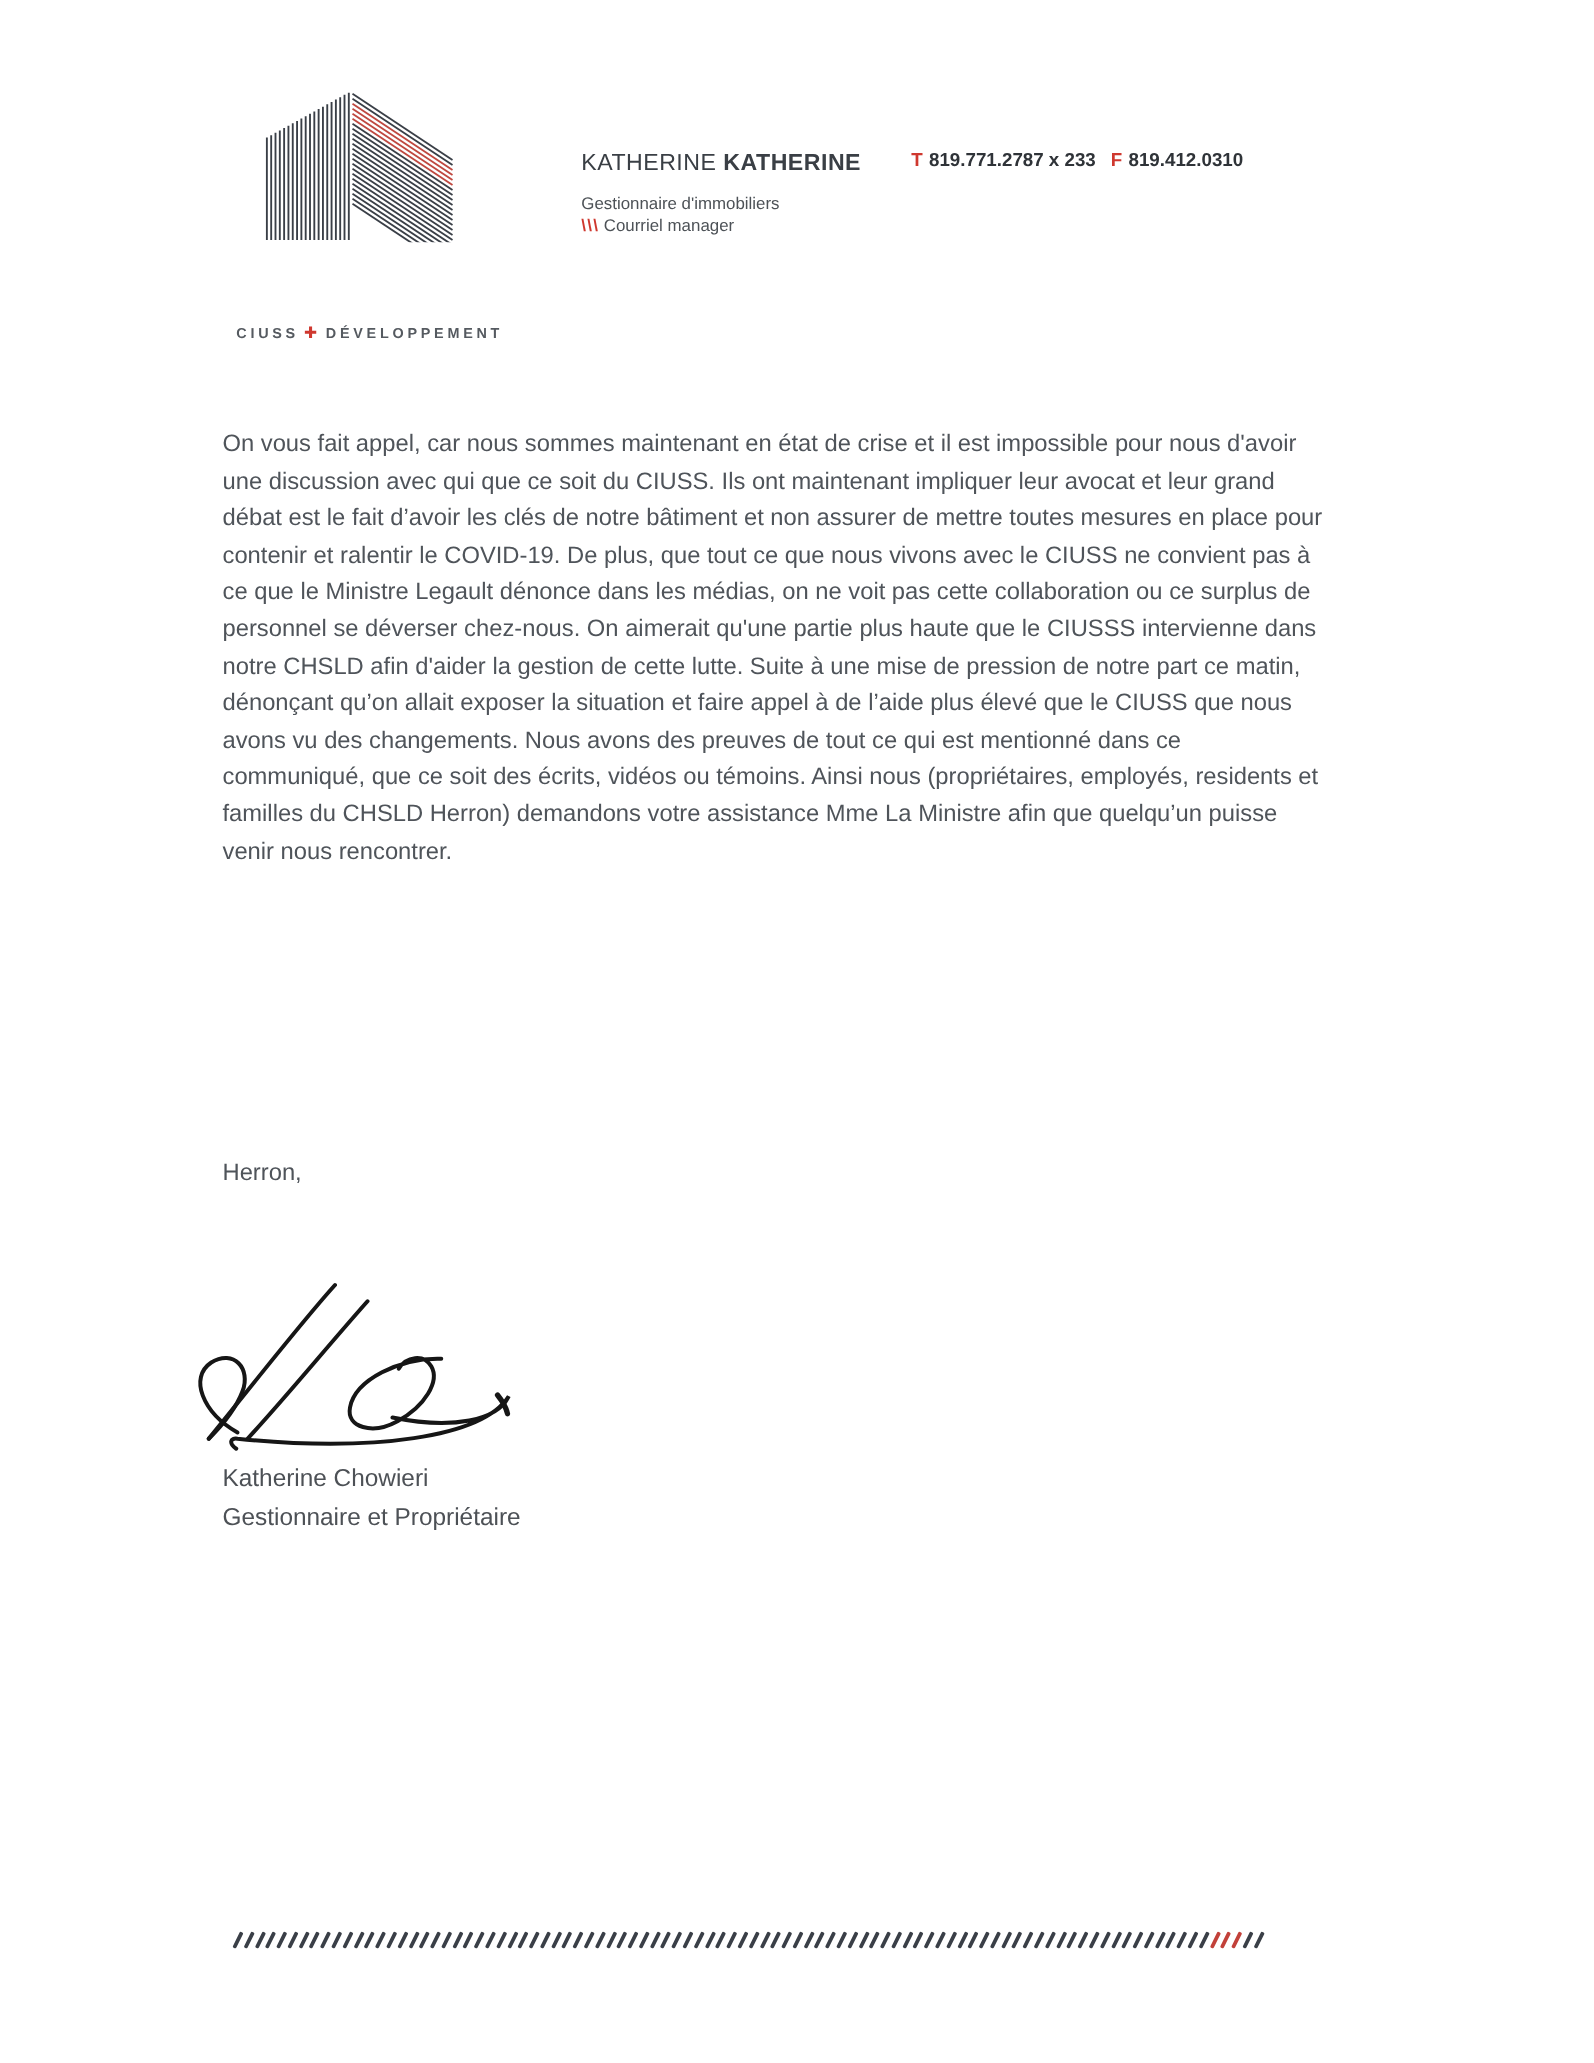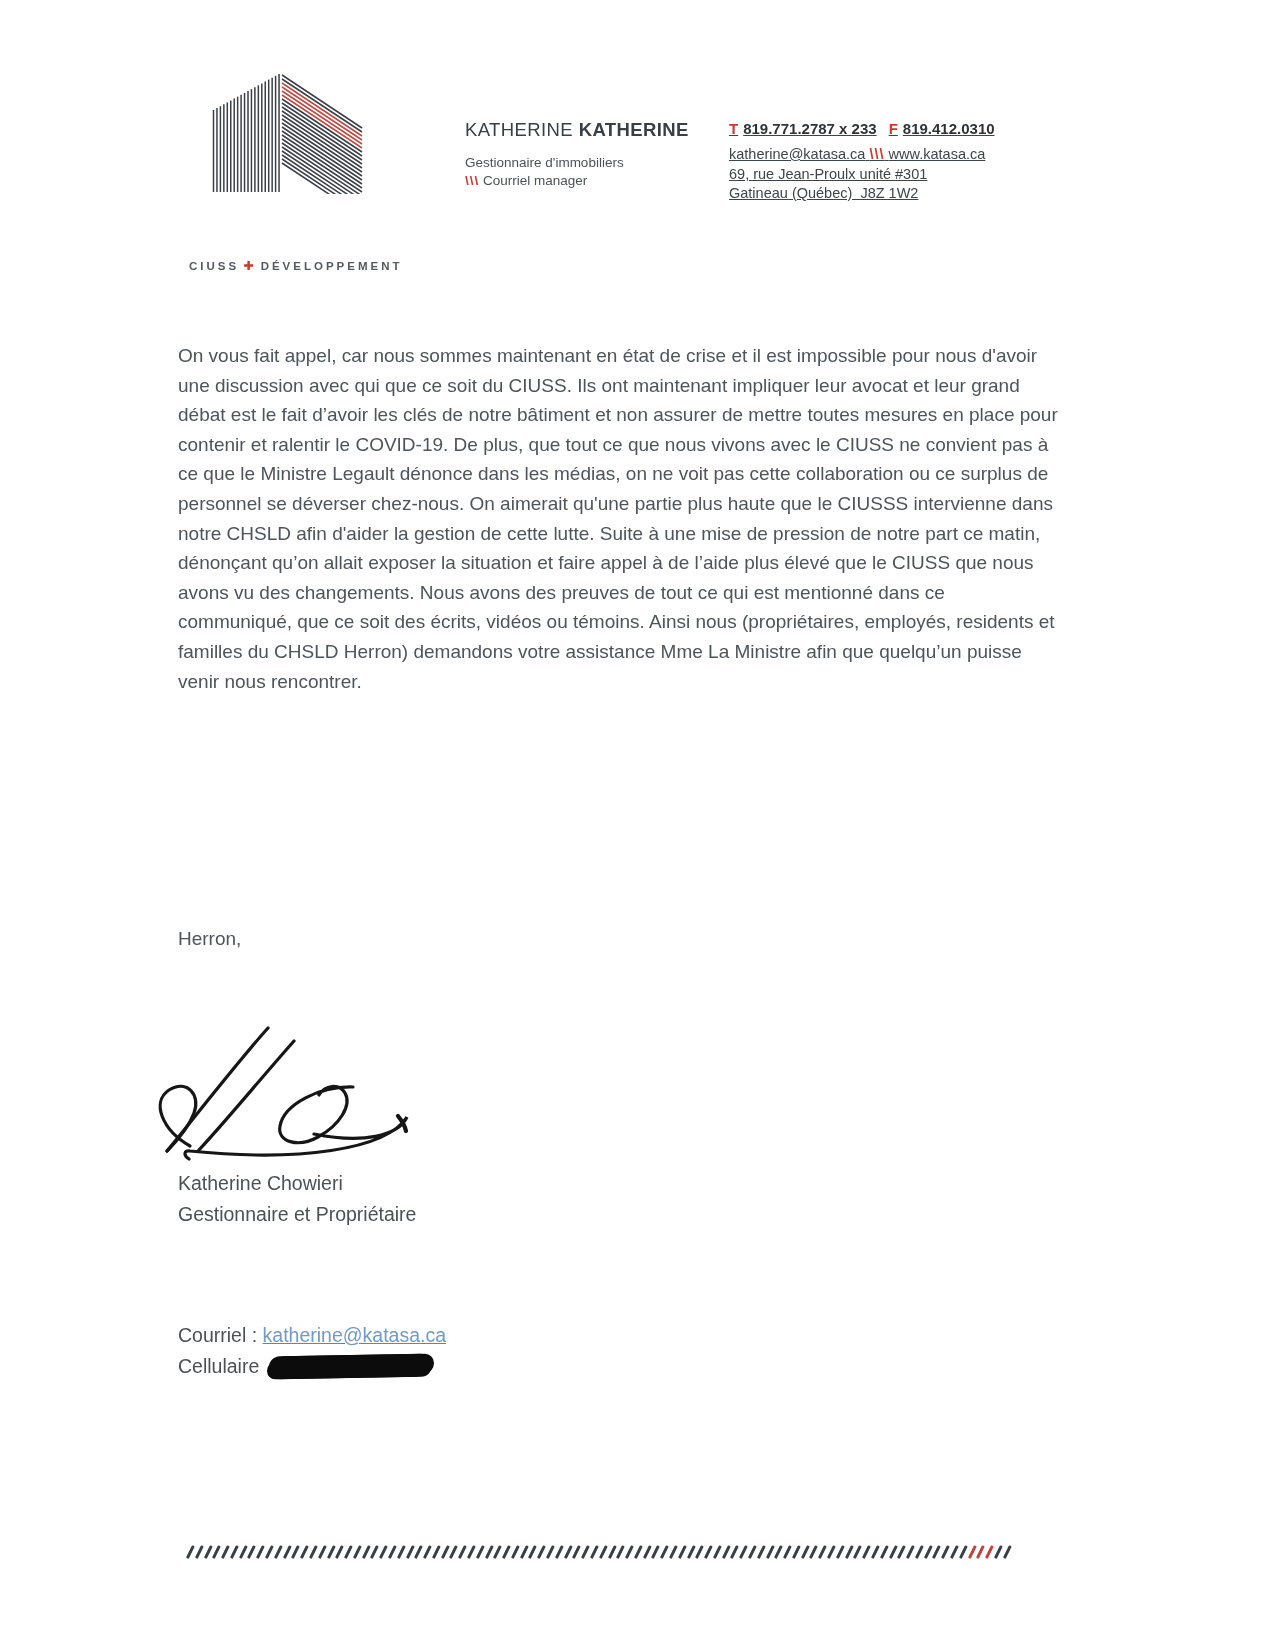--- a/index.html
+++ b/index.html
@@ -24,21 +24,21 @@
   }
   .tagline .plus { color:var(--accent,#cf382f); font-size:12.5px; margin:0 4px; }
 
   .person-block { left:465px; top:119px; color:#3a3f45; }
   .person-name { font-size:18.5px; letter-spacing:.4px; font-weight:400; }
   .person-name b { font-weight:700; }
   .person-titles { margin-top:13px; font-size:13.5px; line-height:18px; color:#4d5257; }
   .red { color:var(--accent,#cf382f); }
   .slashes { font-weight:700; letter-spacing:1px; }
 
-  .contact-block { left:729px; top:120px; font-size:14.5px; color:#3f444a;text-decoration:underline; }
+  .contact-block { left:729px; top:120px; font-size:14.5px; color:#3f444a; }
   .contact-line1 { font-weight:700; color:#2f3338; font-size:15px; margin-bottom:8px; }
   .contact-line1 .lbl { color:var(--accent,#cf382f); margin-right:5px; }
   .contact-line1 .fax-lbl { margin-left:12px; }
   .contact-rest { line-height:19.5px; }
 
   
   .body-text { left:178px; top:341px; width:880px; font-size:19px; line-height:29.6px; color:#4f545a; }
   .body-text p { margin:0 0 14px 0; }
   .merci { left:178px; top:928px; font-size:19px; color:#4f545a; }
 
@@ -135,29 +135,20 @@
         <span class="red slashes">\\\</span>
         <span>Courriel manager</span>
       </div>
     </div>
   </div>
 
   <div class="abs contact-block">
     <div class="contact-line1">
       <span class="lbl">T</span><span>819.771.2787 x 233</span><span class="lbl fax-lbl">F</span><span>819.412.0310</span>
     </div>
-    <div class="contact-rest">
-      <div>
-        <span>katherine@katasa.ca</span>
-        <span class="red slashes">\\\</span>
-        <span>www.katasa.ca</span>
-      </div>
-      <div>69, rue Jean-Proulx unité #301</div>
-      <div>Gatineau (Québec)&nbsp; J8Z 1W2</div>
-    </div>
   </div>
 
   <div class="abs body-text">
     <p>On vous fait appel, car nous sommes maintenant en état de crise et il est impossible pour nous d'avoir une discussion avec qui que ce soit du CIUSS. Ils ont maintenant impliquer leur avocat et leur grand débat est le fait d’avoir les clés de notre bâtiment et non assurer de mettre toutes mesures en place pour contenir et ralentir le COVID-19. De plus, que tout ce que nous vivons avec le CIUSS ne convient pas à ce que le Ministre Legault dénonce dans les médias, on ne voit pas cette collaboration ou ce surplus de personnel se déverser chez-nous. On aimerait qu'une partie plus haute que le CIUSSS intervienne dans notre CHSLD afin d'aider la gestion de cette lutte. Suite à une mise de pression de notre part ce matin, dénonçant qu’on allait exposer la situation et faire appel à de l’aide plus élevé que le CIUSS que nous avons vu des changements. Nous avons des preuves de tout ce qui est mentionné dans ce communiqué, que ce soit des écrits, vidéos ou témoins. Ainsi nous (propriétaires, employés, residents et familles du CHSLD Herron) demandons votre assistance Mme La Ministre afin que quelqu’un puisse venir nous rencontrer.</p>
   </div>
 
   <div class="abs merci">Herron,</div>
 
   <svg class="abs signature-svg" width="270" height="162" viewBox="0 0 270 162" fill="none" stroke="#161616" stroke-width="3.2" stroke-linecap="round">
     <path d="M 42 144 C 14 128 3 100 21 88 C 39 77 53 93 46 111 C 40 127 27 141 19 149"></path>
@@ -166,29 +157,20 @@
     <path d="M 205 85 C 172 84 136 102 132 124 C 129 140 150 146 170 135 C 192 123 204 103 197 91 C 191 81 177 83 171 93"></path>
     <path d="M 166 132 C 215 142 250 134 259 115 C 238 148 150 160 42 149 C 36 148 35 153 41 157"></path>
     <path d="M 250 114 C 254 119 257 124 258 129" stroke-width="4.2"></path>
   </svg>
 
   <div class="abs signer-block">
     <div>Katherine Chowieri</div>
     <div>Gestionnaire et Propriétaire</div>
   </div>
 
-  <div class="abs contact-lines">
-    <div>
-      <span>Courriel :</span>
-      <a class="email-link" href="#">katherine@katasa.ca</a>
-    </div>
-    <div>
-      <span>Cellulaire</span><span class="redaction"></span>
-    </div>
-  </div>
 
   <div class="abs footer-pattern">
       <div class="fstroke" style="background: rgb(58, 63, 71);"></div>
       <div class="fstroke" style="background: rgb(58, 63, 71);"></div>
       <div class="fstroke" style="background: rgb(58, 63, 71);"></div>
       <div class="fstroke" style="background: rgb(58, 63, 71);"></div>
       <div class="fstroke" style="background: rgb(58, 63, 71);"></div>
       <div class="fstroke" style="background: rgb(58, 63, 71);"></div>
       <div class="fstroke" style="background: rgb(58, 63, 71);"></div>
       <div class="fstroke" style="background: rgb(58, 63, 71);"></div>

